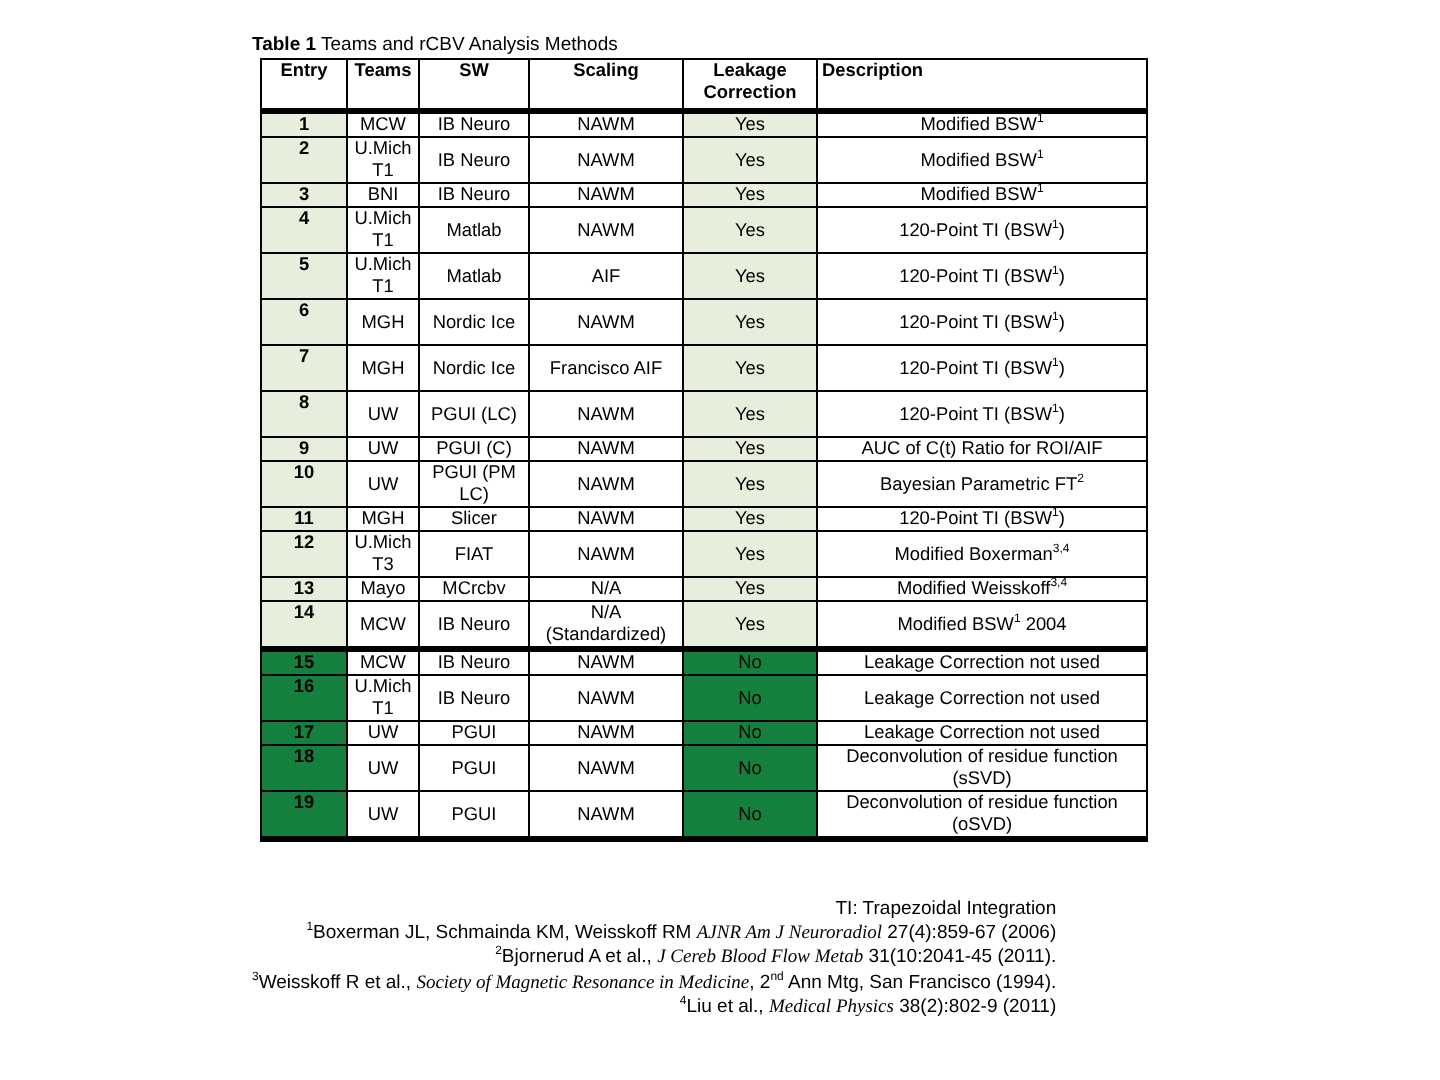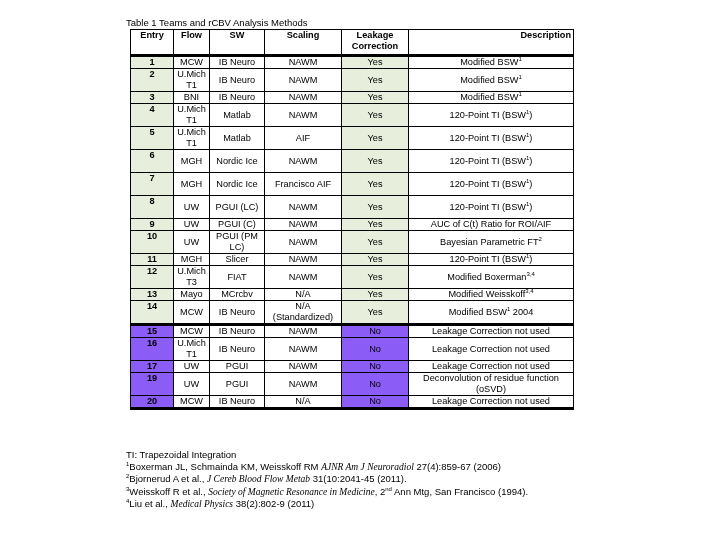--- a/index.html
+++ b/index.html
@@ -1,58 +1,58 @@
 <!DOCTYPE html>
 <html><head>
 <meta charset="utf-8">
 <style>
   html, body { margin:0; padding:0; background:#ffffff; }
   body { width:720px; height:540px; position:relative; overflow:hidden;
          font-family:"Liberation Sans", sans-serif; color:#000; }
   .caption { position:absolute; left:126px; top:17px; font-size:9.5px; }
-  .caption b { font-weight:normal; }
+  .caption b { font-weight:bold; }
   table.t { position:absolute; left:130px; top:29px; border-collapse:collapse;
             font-size:9.2px; table-layout:fixed; }
   table.t td, table.t th { border:1px solid #000; padding:0 2px; text-align:center;
             vertical-align:middle; line-height:11px; }
   table.t th { font-weight:bold; vertical-align:top; height:24px; }
-  table.t th.desc { text-align:right; }
+  table.t th.desc { text-align:left; }
   tr.hdr-bottom td { border-top:3px solid #000; }
   tr.sep td { border-top:3px solid #000; }
   td.entry { font-weight:bold; vertical-align:top; }
   td.desc { text-align:left; padding-left:4px; }
   .g { background:#e8eedc; }
-  .r { background:#8b5cf6; }
+  .r { background:#15803d; }
   tr.h1 td { height:11px; }
   tr.h2 td { height:22px; }
   tr.h2 td.entry { vertical-align:top; }
   sup { font-size:6px; line-height:0; vertical-align:super; }
   table.t tbody tr:last-child td { border-bottom:3px solid #000; }
-  .notes { position:absolute; left:126px; top:449px; font-size:9.5px; line-height:11.5px; }
+  .notes { position:absolute; left:126px; top:449px; font-size:9.5px; line-height:11.5px;text-align:right; }
   .notes div { white-space:nowrap; }
   .notes i { font-style:italic;font-family:Liberation Serif, serif; }
 </style>
 </head>
 <body>
 
 <div class="caption"><b>Table 1</b> <span>Teams and rCBV Analysis Methods</span></div>
 
 <table class="t">
   <colgroup>
     <col style="width:43px">
       <col style="width:36px">
       <col style="width:55px">
     <col style="width:77px">
       <col style="width:67px">
       <col style="width:165px">
   </colgroup>
   <thead>
     <tr>
       <th>Entry</th>
-      <th>Flow</th>
+      <th>Teams</th>
       <th>SW</th>
       <th>Scaling</th>
       <th>Leakage Correction</th>
       <th class="desc">Description</th>
     </tr>
   </thead>
   <tbody id="tbody">
       <tr class="h1 hdr-bottom">
         <td class="entry g">1</td>
         <td>MCW</td>
@@ -183,34 +183,34 @@
       </tr>
       <tr class="h1">
         <td class="entry r">17</td>
         <td>UW</td>
         <td>PGUI</td>
         <td>NAWM</td>
         <td class="r">No</td>
         <td class="desc"><span>Leakage Correction not used</span><sup></sup><span></span></td>
       </tr>
       <tr class="h2">
+        <td class="entry r">18</td>
+        <td>UW</td>
+        <td>PGUI</td>
+        <td>NAWM</td>
+        <td class="r">No</td>
+        <td class="desc"><span>Deconvolution of residue function (sSVD)</span><sup></sup><span></span></td>
+      </tr>
+      <tr class="h2">
         <td class="entry r">19</td>
         <td>UW</td>
         <td>PGUI</td>
         <td>NAWM</td>
         <td class="r">No</td>
         <td class="desc"><span>Deconvolution of residue function (oSVD)</span><sup></sup><span></span></td>
-      </tr>
-      <tr class="h1">
-        <td class="entry r">20</td>
-        <td>MCW</td>
-        <td>IB Neuro</td>
-        <td>N/A</td>
-        <td class="r">No</td>
-        <td class="desc"><span>Leakage Correction not used</span><sup></sup><span></span></td>
       </tr>
     </tbody>
 </table>
 
 <div class="notes">
   <div>TI: Trapezoidal Integration</div>
   <div id="refs">
       <div><sup>1</sup><span>Boxerman JL, Schmainda KM, Weisskoff RM </span><i>AJNR Am J Neuroradiol</i><span> 27(4):859-67 (2006)</span><sup></sup><span></span></div>
       <div><sup>2</sup><span>Bjornerud A et al., </span><i>J Cereb Blood Flow Metab</i><span> 31(10:2041-45 (2011).</span><sup></sup><span></span></div>
       <div><sup>3</sup><span>Weisskoff R et al., </span><i>Society of Magnetic Resonance in Medicine</i><span>, 2</span><sup>nd</sup><span> Ann Mtg, San Francisco (1994).</span></div>

